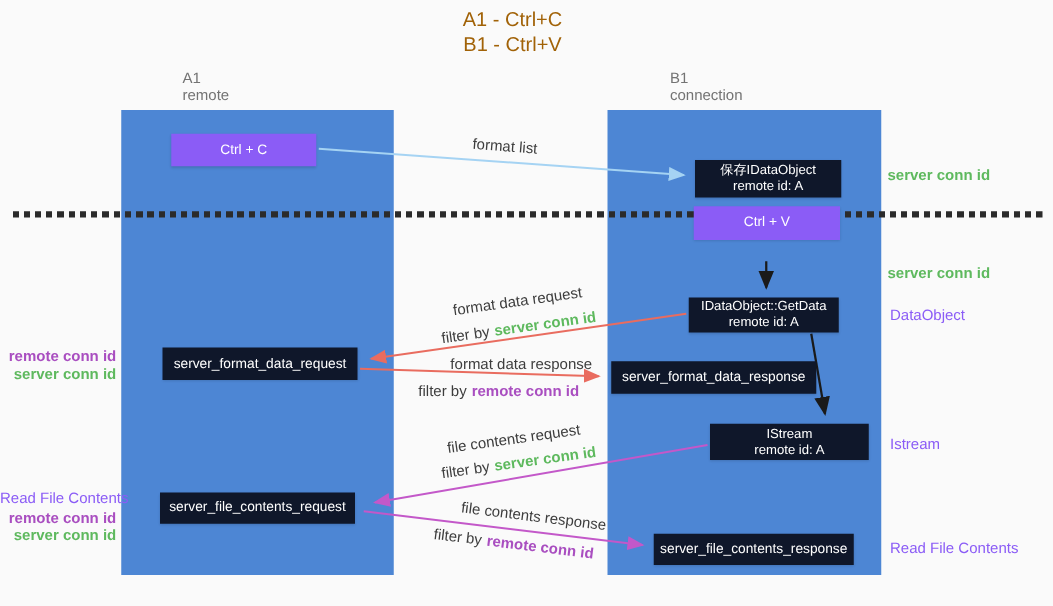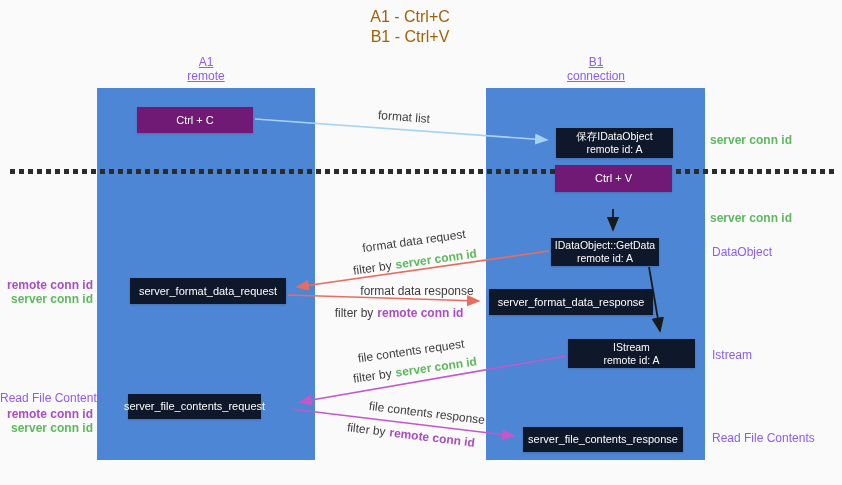--- a/index.html
+++ b/index.html
@@ -4,27 +4,27 @@
 <style>
   * { margin:0; padding:0; box-sizing:border-box; }
   body { background:#fafafa; }
   .canvas {
     position:relative; width:842px; height:485px;
     background:#fafafa; overflow:hidden;
     font-family:"Liberation Sans", sans-serif;
   }
   .title-line { position:absolute; left:310px; width:200px; text-align:center;
     font-size:16px; color:#a16207; }
-  .col-header { position:absolute; width:120px; text-align:center;
-    font-size:12px; color:#8b5cf6; line-height:14px;text-decoration:underline; }
+  .col-header { position:absolute; width:120px; text-align:left;
+    font-size:12px; color:#737373; line-height:14px; }
   .lifeline { position:absolute; background:#4d86d4; }
   .node { position:absolute; display:flex; flex-direction:column;
     align-items:center; justify-content:center; color:#fff; text-align:center;
     font-size:11px; line-height:13px; box-shadow:0 1px 2px rgba(0,0,0,.15); }
-  .green  { background:#701a75; }
+  .green  { background:#8b5cf6; }
   .orange { background:#0f172a; }
   .dashline { position:absolute; left:10px; top:169px; width:824px; height:5px;
     background:repeating-linear-gradient(90deg,#2b2b2b 0 5px,transparent 5px 9px); }
   svg.arrows { position:absolute; left:0; top:0; pointer-events:none; }
   .flabel { position:absolute; font-size:12px; color:#3d3d3d; white-space:nowrap; }
   .fprefix { margin-right:4px; }
   .t-green  { color:#5eb95e; font-weight:bold; }
   .t-purple { color:#a94ec0; font-weight:bold; }
   .side { position:absolute; font-size:12px; white-space:nowrap; }
   .side-gray { color:#8b5cf6; }
@@ -83,39 +83,39 @@
 
   <div class="node orange" style="left:556px; top:128px; width:117px; height:30px; font-size:10.5px">
     <span>保存IDataObject</span>
     <span>remote id: A</span>
   </div>
 
   <div class="node green" style="left:555px; top:165px; width:117px; height:27px">
     <span>Ctrl + V</span>
   </div>
 
-  <div class="node orange" style="left:551px; top:238px; width:108px; height:28px; font-size:10.5px">
+  <div class="node orange" style="left:551px; top:238px; width:120px; height:28px; font-size:10.5px">
     <span>IDataObject::GetData</span>
     <span>remote id: A</span>
   </div>
 
   <div class="node orange" style="left:130px; top:278px; width:156px; height:26px">
     <span>server_format_data_request</span>
   </div>
 
   <div class="node orange" style="left:489px; top:289px; width:164px; height:26px">
     <span>server_format_data_response</span>
   </div>
 
   <div class="node orange" style="left:568px; top:339px; width:127px; height:29px; font-size:10.5px">
     <span>IStream</span>
     <span>remote id: A</span>
   </div>
 
-  <div class="node orange" style="left:128px; top:394px; width:133px; height:25px">
+  <div class="node orange" style="left:128px; top:394px; width:156px; height:25px">
     <span>server_file_contents_request</span>
   </div>
 
   <div class="node orange" style="left:523px; top:427px; width:160px; height:25px">
     <span>server_file_contents_response</span>
   </div>
 
   <div class="flabel" style="left:404px; top:117px; transform:translate(-50%,-50%) rotate(4.5deg)">format list</div>
 
   <div class="flabel" style="left:414px; top:241px; transform:translate(-50%,-50%) rotate(-8deg)">format data request</div>

